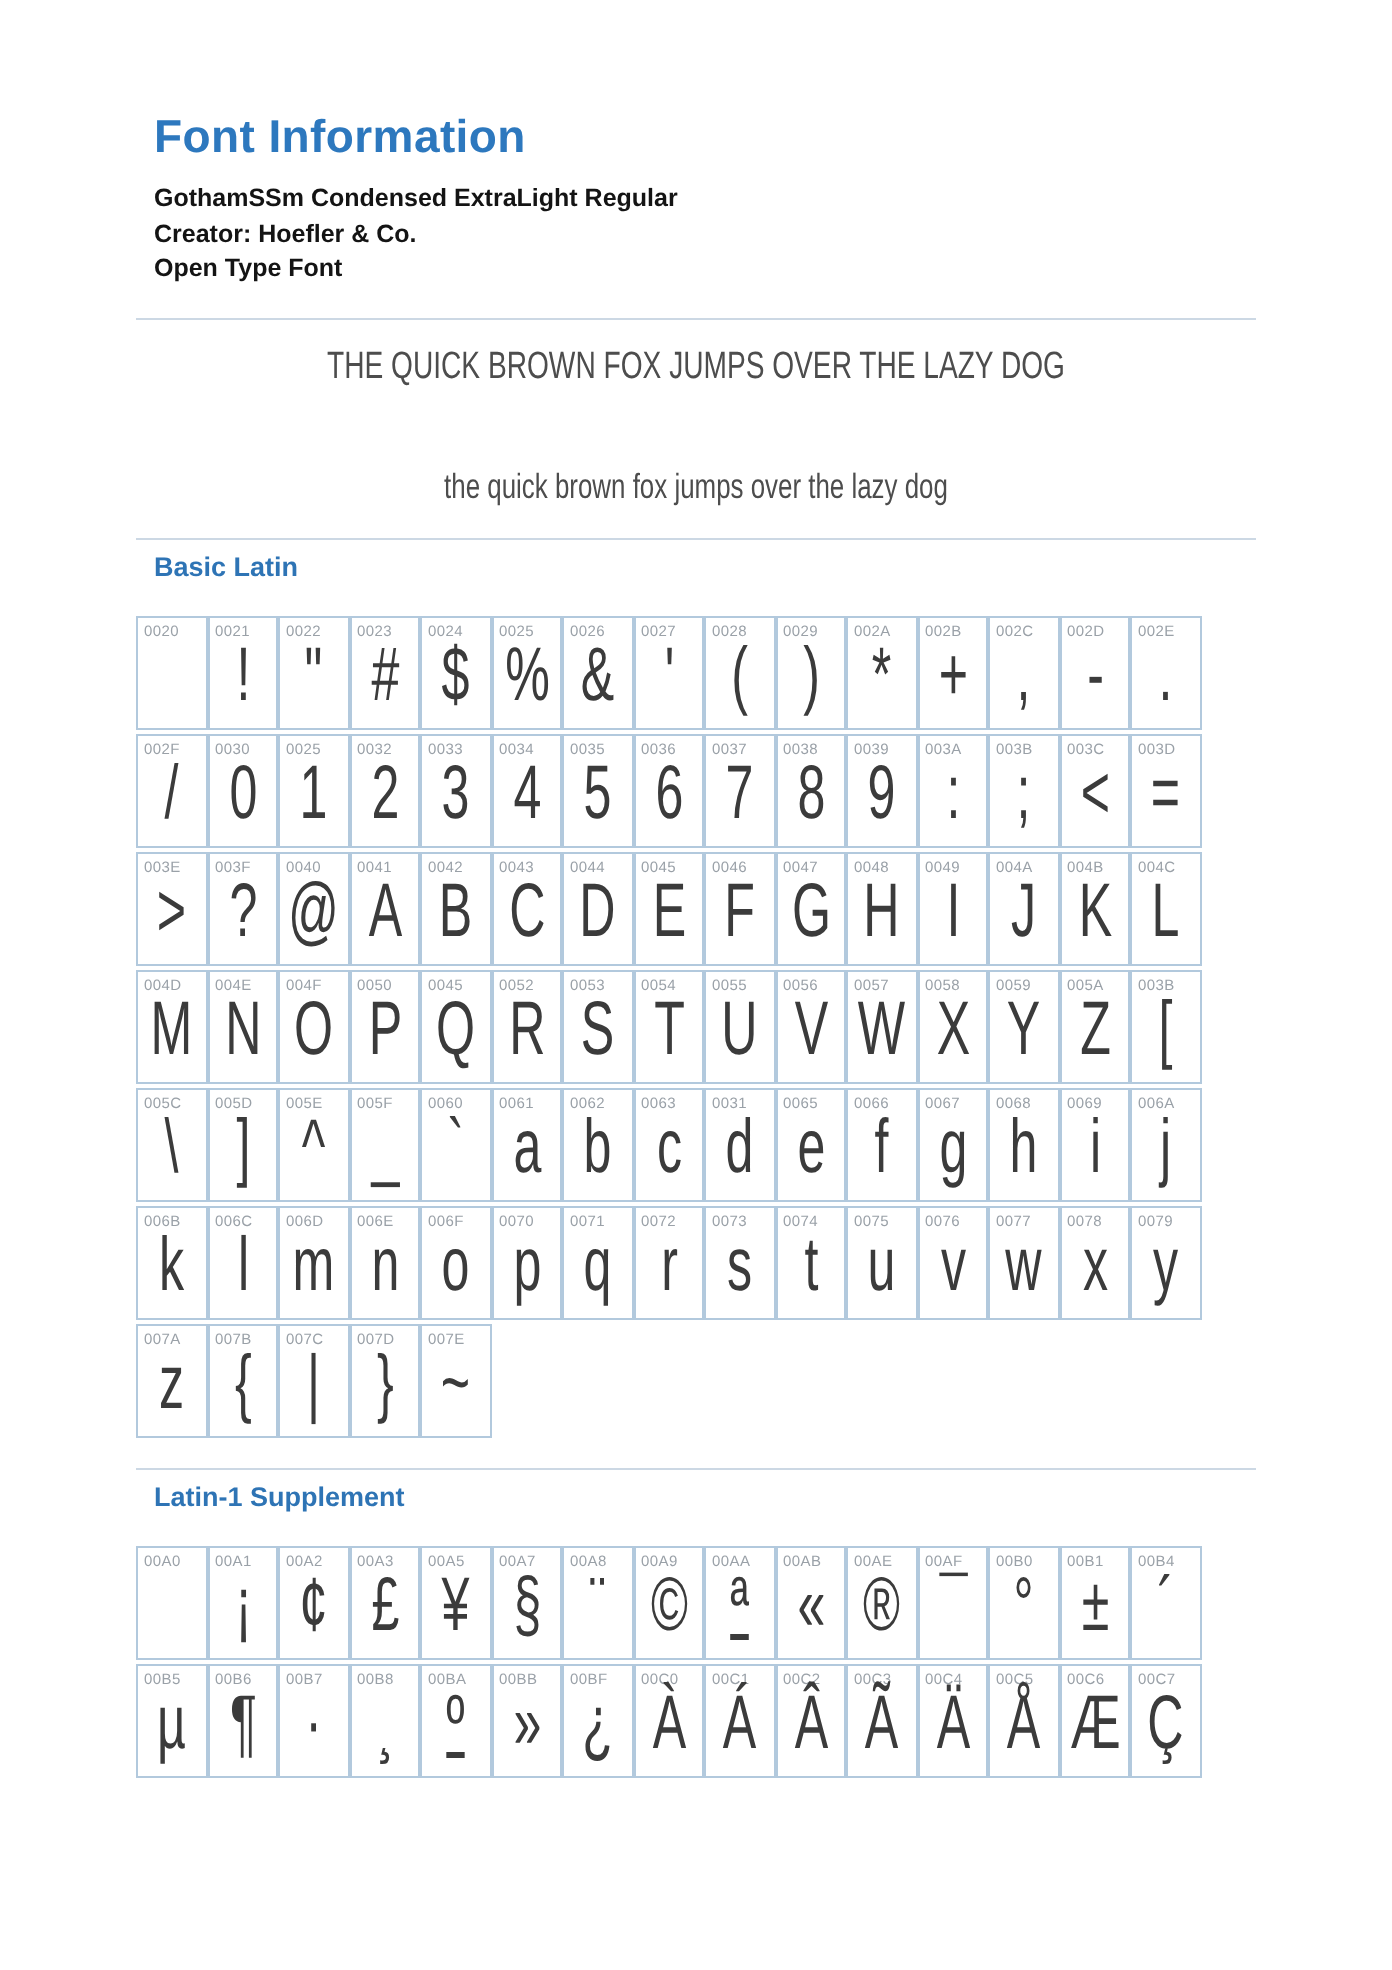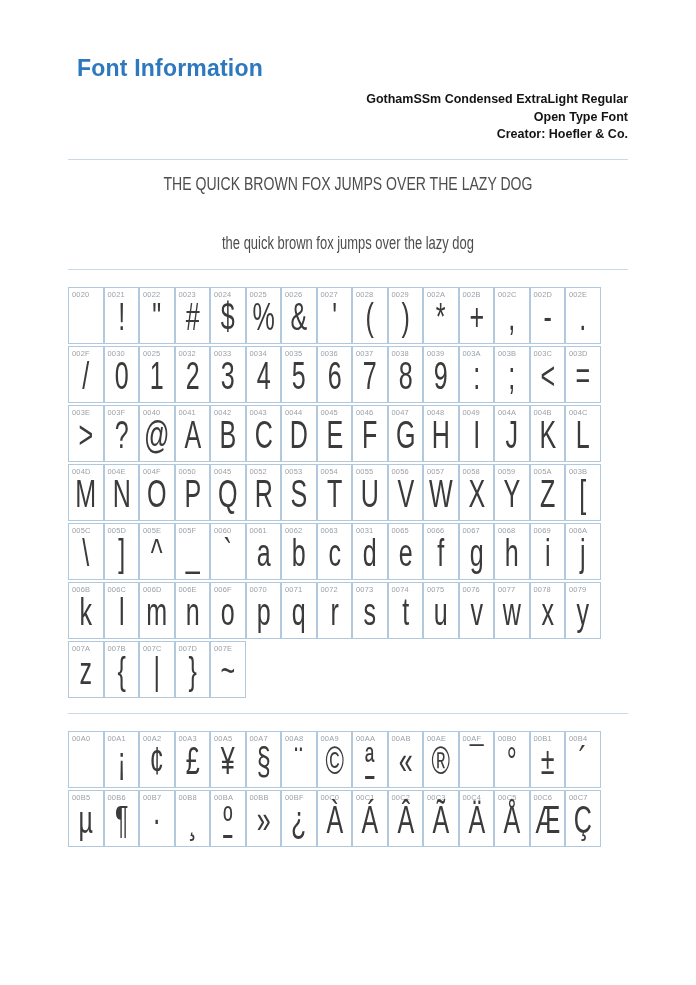--- a/index.html
+++ b/index.html
@@ -10,21 +10,21 @@
     position: relative;
   }
   .page { padding: 55px 106px 0 68px; width: 560px; }
 
   .page-title {
     margin: 0 0 9px 9px;
     font-size: 23px; font-weight: 700;
     color: var(--blue-title, #2d78be);
     letter-spacing: 0.2px;
   }
-  .meta { margin-left: 9px; text-align: right; }
+  .meta { margin-left: 9px; }
   .meta div {
     font-size: 12.5px; font-weight: 700; line-height: 17.5px; color: #141414;
   }
 
   hr.rule {
     border: none; border-top: 1px solid var(--rule-color, #ccd8e4);
     margin: 15px 0 0 0; width: 100%; height: 0;
   }
 
   .section-heading {
@@ -69,31 +69,32 @@
 </style>
 </head>
 <body>
 
 <div class="page">
 
   <h1 class="page-title">Font Information</h1>
 
   <div class="meta">
     <div>GothamSSm Condensed ExtraLight Regular</div>
+    <div>Creator: Hoefler &amp; Co.</div>
     <div>Open Type Font</div>
-    <div>Creator: Hoefler &amp; Co.</div>
   </div>
 
   <hr class="rule">
 
   <div class="sample upper">THE QUICK BROWN FOX JUMPS OVER THE LAZY DOG</div>
   <div class="sample lower">the quick brown fox jumps over the lazy dog</div>
 
   <hr class="rule">
 
+  <h2 class="section-heading">Basic Latin</h2>
   <div class="charmap">
       <div class="cm-row">
         <div class="cm-cell">
           <span class="cm-code">0020</span>
           <span class="cm-glyph"> </span>
         </div>
         <div class="cm-cell">
           <span class="cm-code">0021</span>
           <span class="cm-glyph">!</span>
         </div>
@@ -479,20 +480,21 @@
         </div>
         <div class="cm-cell">
           <span class="cm-code">007E</span>
           <span class="cm-glyph">~</span>
         </div>
       </div>
     </div>
 
   <hr class="rule">
 
+  <h2 class="section-heading">Latin-1 Supplement</h2>
   <div class="charmap">
       <div class="cm-row">
         <div class="cm-cell">
           <span class="cm-code">00A0</span>
           <span class="cm-glyph"> </span>
         </div>
         <div class="cm-cell">
           <span class="cm-code">00A1</span>
           <span class="cm-glyph">¡</span>
         </div>

